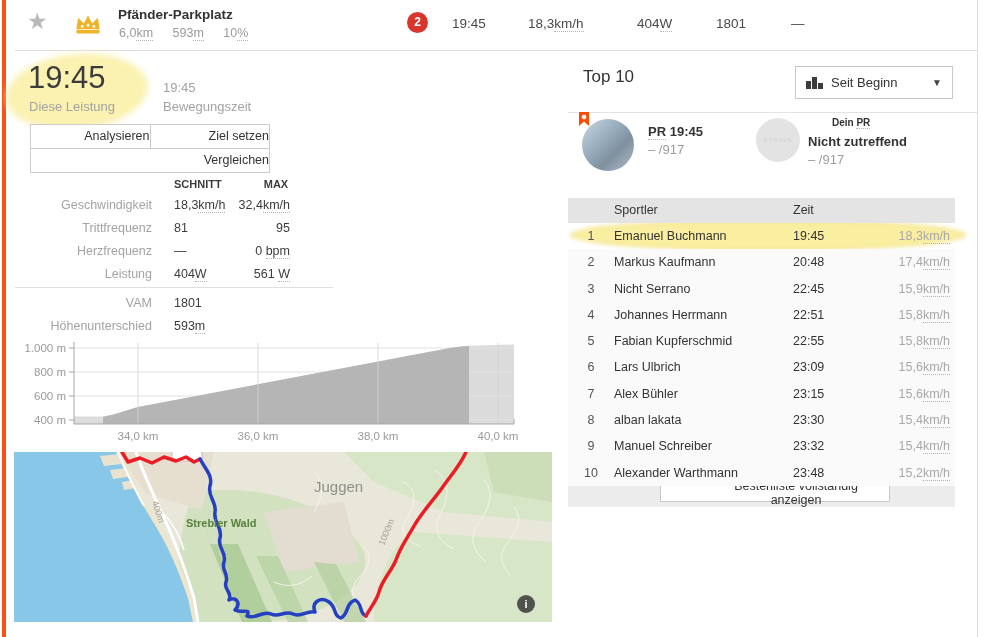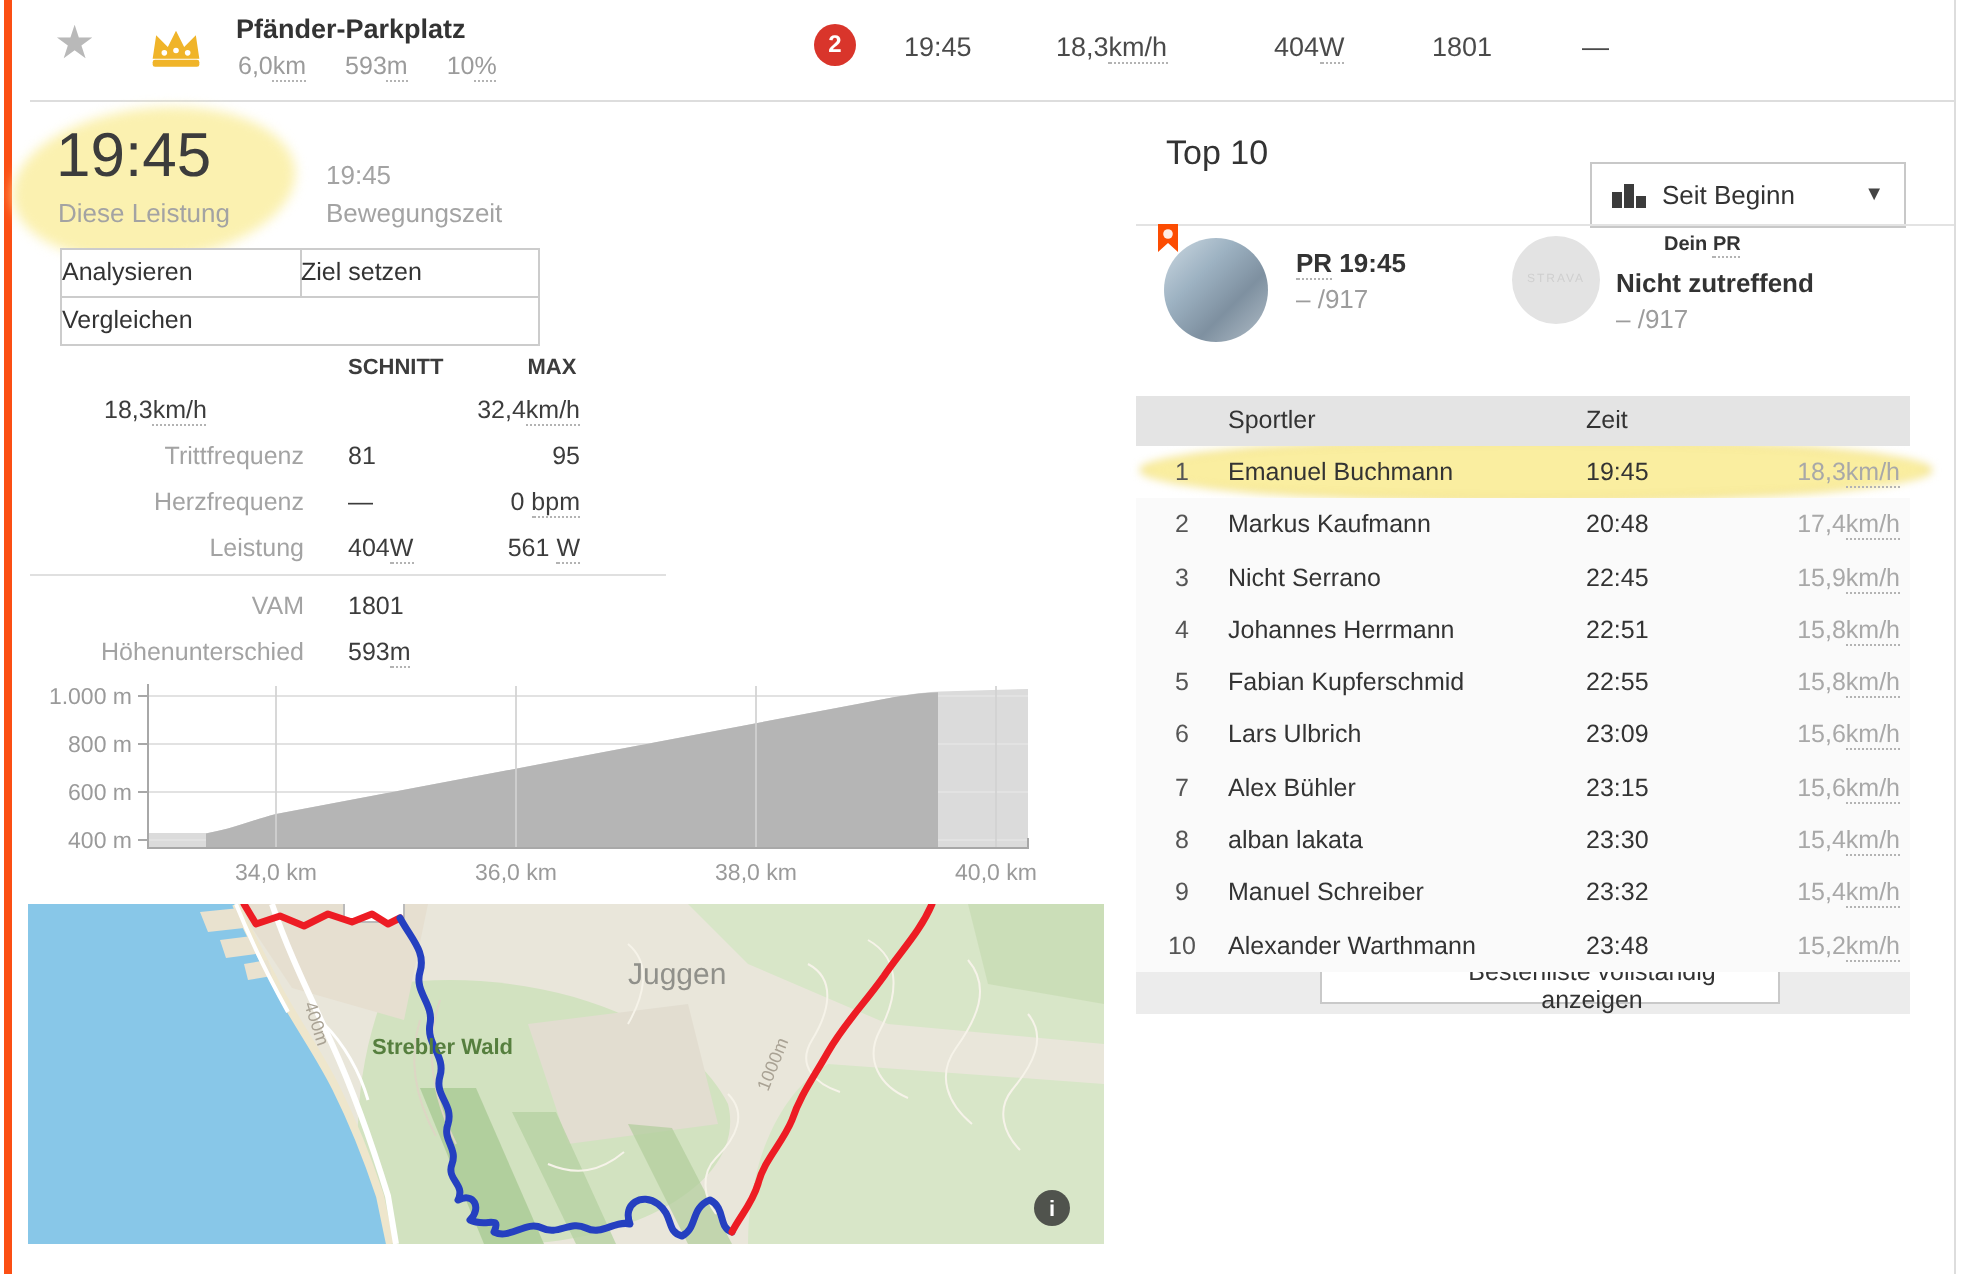--- a/index.html
+++ b/index.html
@@ -27,40 +27,40 @@
          filter:blur(2px);z-index:1;}
   
   .effort-time{left:28px;top:60px;font-size:31px;color:#3c3c3c;}
   .effort-label{left:29px;top:99px;font-size:13px;color:#a3a3a3;}
   .moving-time{left:163px;top:80px;font-size:13px;color:#a3a3a3;}
   .moving-label{left:163px;top:99px;font-size:13px;color:#a3a3a3;}
   
   #btn-group{left:30px;top:124px;width:238px;border:1px solid #ccc;background:#fff;}
   #btn-group .row{display:flex;border-bottom:1px solid #ccc;}
   #btn-group .row:last-child{border-bottom:none;}
-  .gbtn{flex:1;height:23px;line-height:23px;text-align:left;font-size:12.5px;color:#333;
+  .gbtn{flex:1;height:23px;line-height:23px;text-align:right;font-size:12.5px;color:#333;
         cursor:pointer;background:#fff;}
   .gbtn.split{border-right:1px solid #ccc;}
   
   #stats{left:30px;top:174px;width:260px;font-size:12.5px;}
   .st-row{display:flex;height:23px;line-height:23px;}
   .st-label{width:122px;text-align:right;color:#a3a3a3;}
   .st-avg{margin-left:22px;width:64px;text-align:left;color:#3c3c3c;}
   .st-max{flex:1;text-align:right;color:#3c3c3c;}
   .st-head{font-size:11px;font-weight:bold;color:#333;height:20px;line-height:20px;}
   .st-head .st-max{text-align:center;padding-left:24px;}
   #stats-divider{left:15px;top:287px;width:318px;height:1px;background:#e0e0e0;}
   
   #elev{left:8px;top:336px;width:548px;height:112px;}
   
   #map{left:14px;top:452px;width:538px;height:170px;cursor:grab;}
   
   .top10-title{left:583px;top:67px;font-size:17px;color:#333;}
   #filter-btn{left:795px;top:66px;width:158px;height:33px;border:1px solid #c8c8c8;background:#fff;
-              display:flex;align-items:center;cursor:pointer;box-sizing:border-box;padding:0 10px;margin-top:15px;}
+              display:flex;align-items:center;cursor:pointer;box-sizing:border-box;padding:0 10px;}
   .fbars{display:inline-flex;align-items:flex-end;margin-right:7px;}
   .fbars i{display:inline-block;background:#3c3c3c;margin-right:1px;}
   .fb1{width:5px;height:8px;} .fb2{width:5px;height:12px;} .fb3{width:5px;height:6px;}
   #filter-btn .flabel{font-size:13px;color:#333;flex:1;}
   #filter-btn .caret{font-size:10px;color:#444;}
   #pr-divider{left:568px;top:112px;width:409px;height:1px;background:#e3e3e3;}
   .avatar1{left:582px;top:119px;width:52px;height:52px;border-radius:50%;
            background:linear-gradient(135deg,#cdd9e2 0%,#9db2c2 35%,#7e90a0 65%,#b2bec8 100%);}
   .pr-badge{left:577px;top:112px;}
   .pr-line1{left:648px;top:124px;font-size:13px;font-weight:bold;color:#333;}
@@ -135,20 +135,21 @@
     </div>
   </div>
 
   <div class="abs" id="stats">
     <div class="st-row st-head">
       <span class="st-label"></span>
       <span class="st-avg">SCHNITT</span>
       <span class="st-max">MAX</span>
     </div>
     <div class="st-row">
+      <span class="st-label">Geschwindigkeit</span>
       <span class="st-avg"><span>18,3</span><span class="u">km/h</span></span>
       <span class="st-max"><span>32,4</span><span class="u">km/h</span></span>
     </div>
     <div class="st-row">
       <span class="st-label">Trittfrequenz</span>
       <span class="st-avg"><span>81</span></span>
       <span class="st-max"><span>95</span></span>
     </div>
     <div class="st-row">
       <span class="st-label">Herzfrequenz</span>

